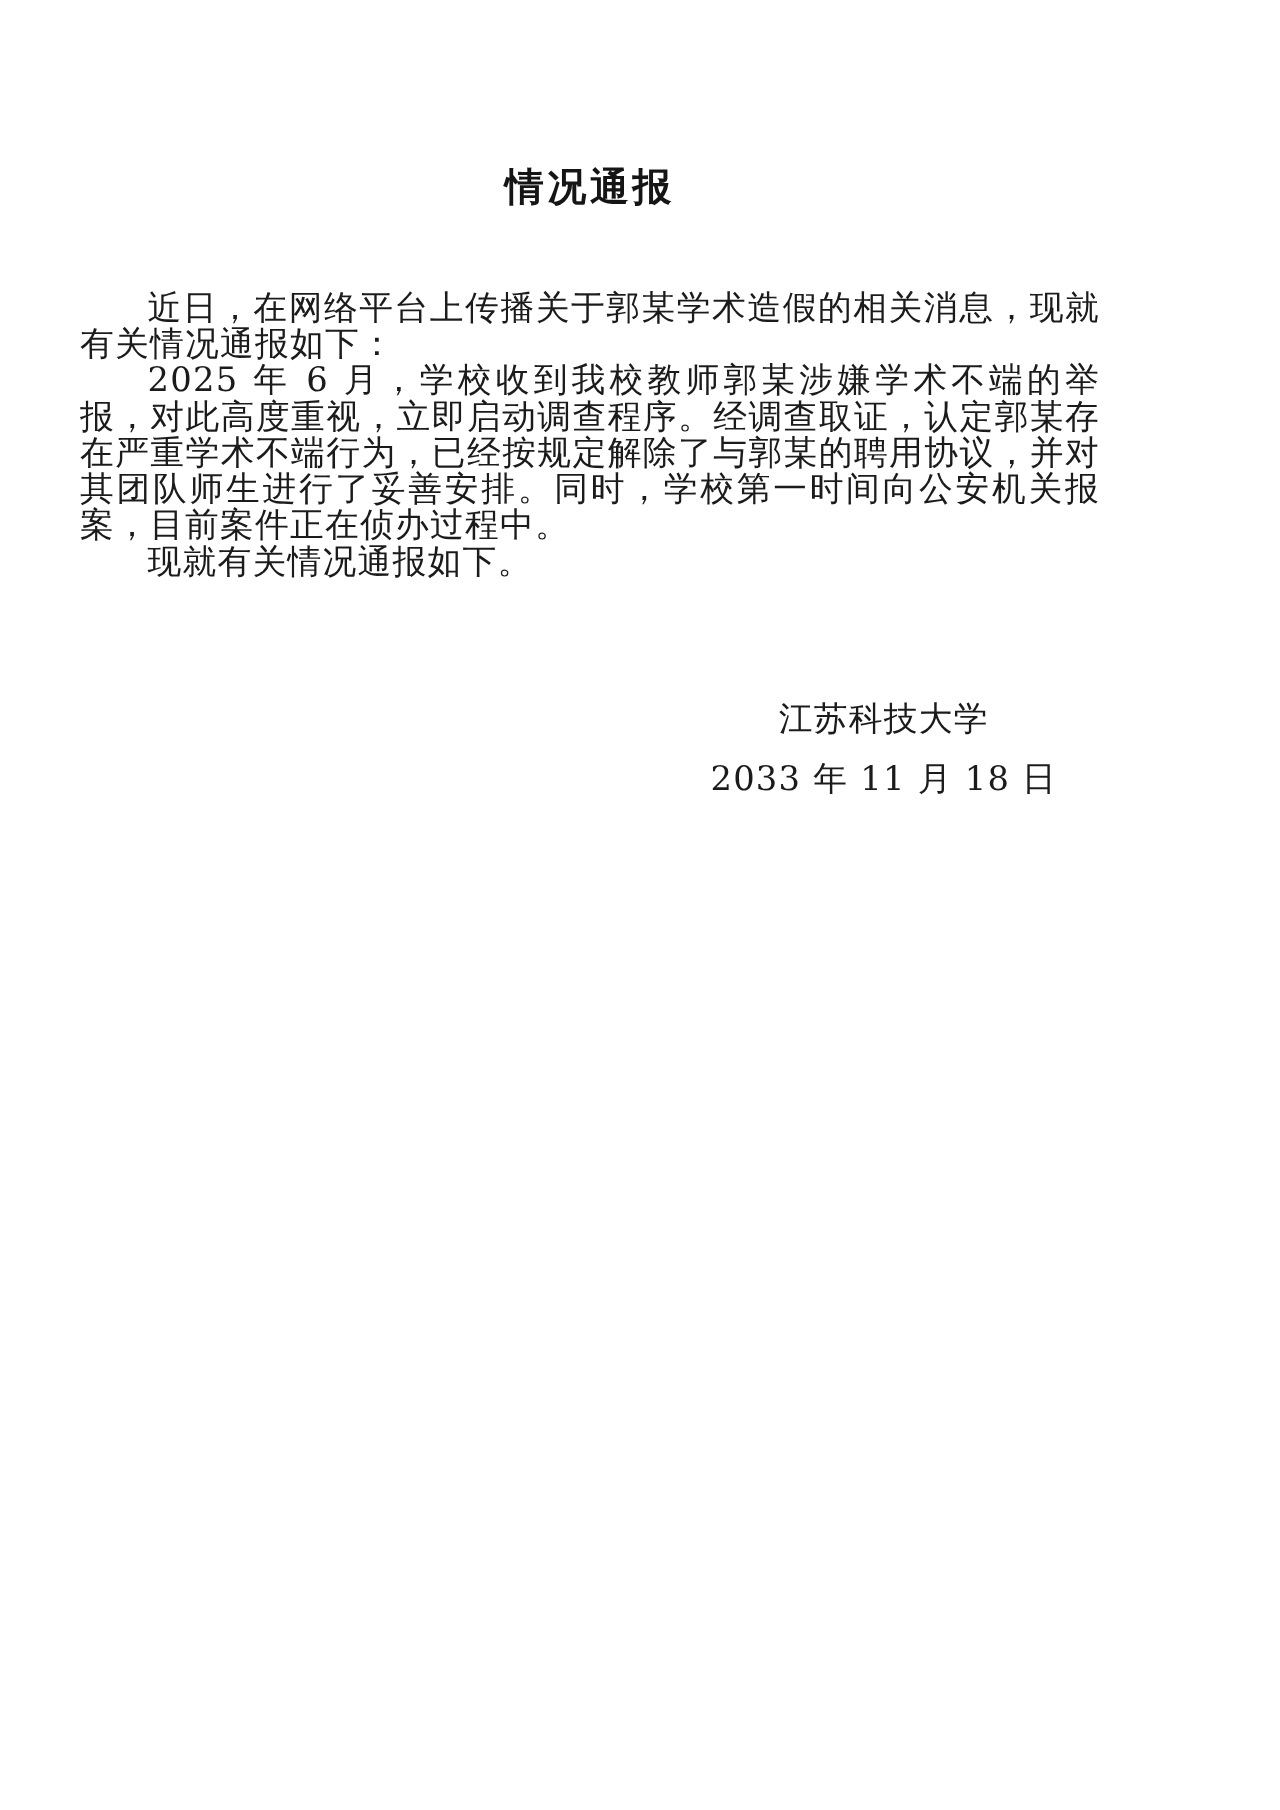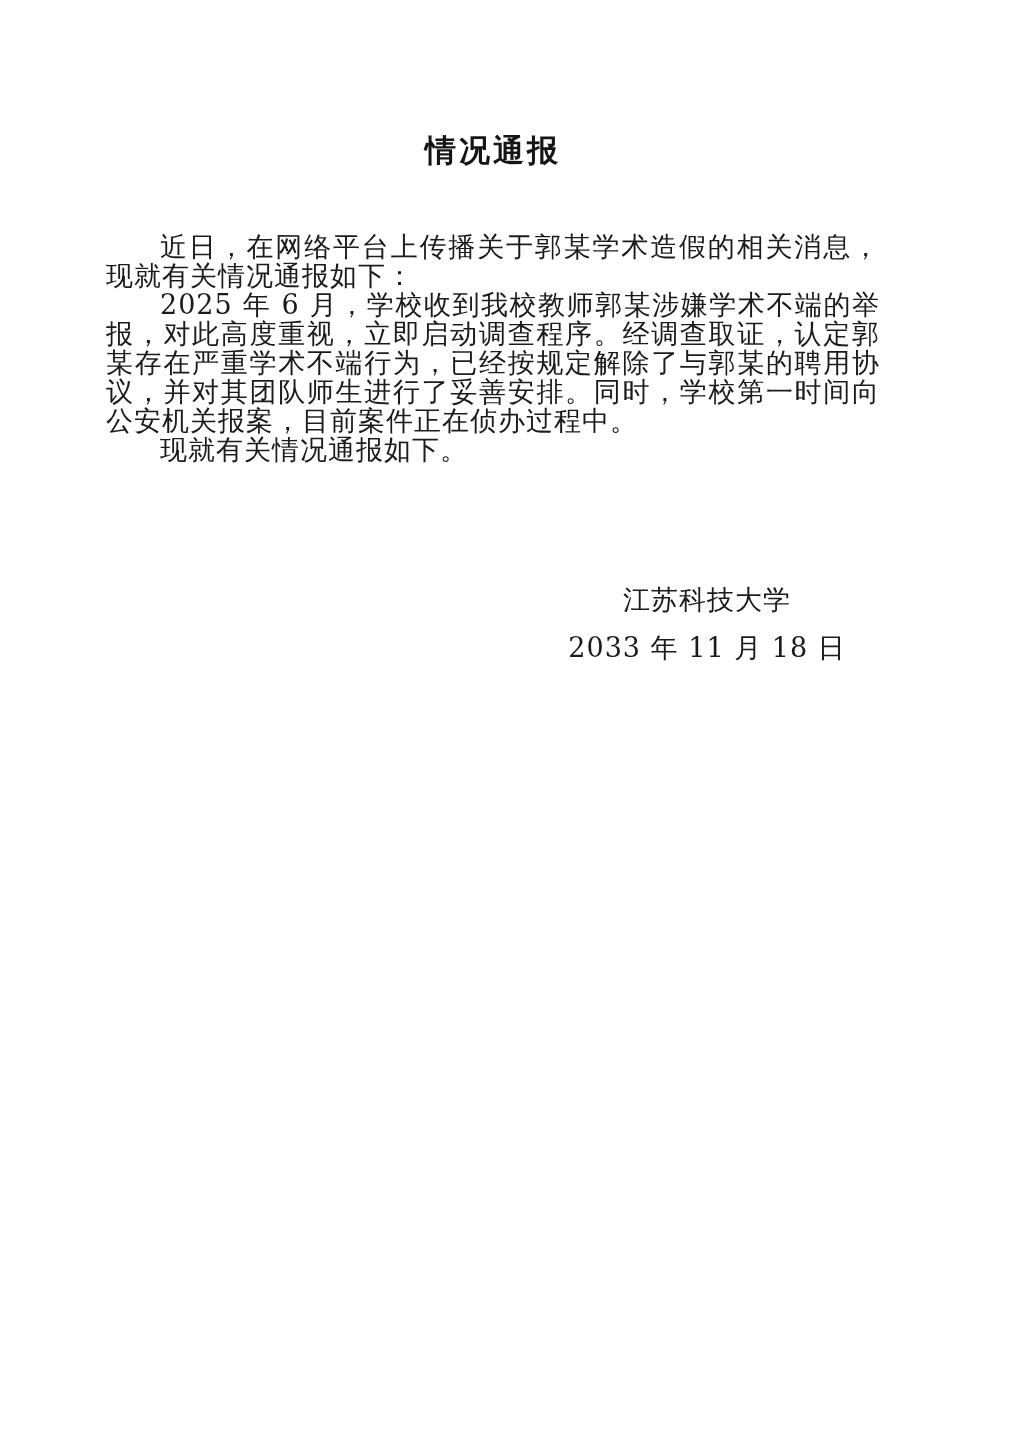--- a/index.html
+++ b/index.html
@@ -6,21 +6,21 @@
     margin: 0;
     padding: 0;
     background: #ffffff;
   }
   .page {
     position: relative;
     width: 1024px;
     height: 1448px;
     background: #ffffff;
     box-sizing: border-box;
-    padding: 130px 144px 0 106px;
+    padding: 130px 144px 0 64px;
     color: #1b1b1b;
     font-family: "DejaVu Serif", serif;
     overflow: hidden;
   }
   .doc-title {
     margin: 0 0 62px 0;
     text-align: center;
     font-family: "DejaVu Sans", sans-serif;
     font-weight: bold;
     font-size: 31px;
@@ -30,21 +30,21 @@
   }
   .doc-body p {
     margin: 0;
     font-size: 27px;
     line-height: 29px;
     text-indent: 2em;
     text-align: justify;
     letter-spacing: 1px;
   }
   .signature-block {
-    margin-top: 112px;
+    margin-top: 88px;
     margin-left: auto;
     margin-right: 8px;
     width: 330px;
     text-align: center;
     font-size: 27px;
     line-height: 48px;
     letter-spacing: 1px;
   }
   .signature-block div {
     white-space: nowrap;

